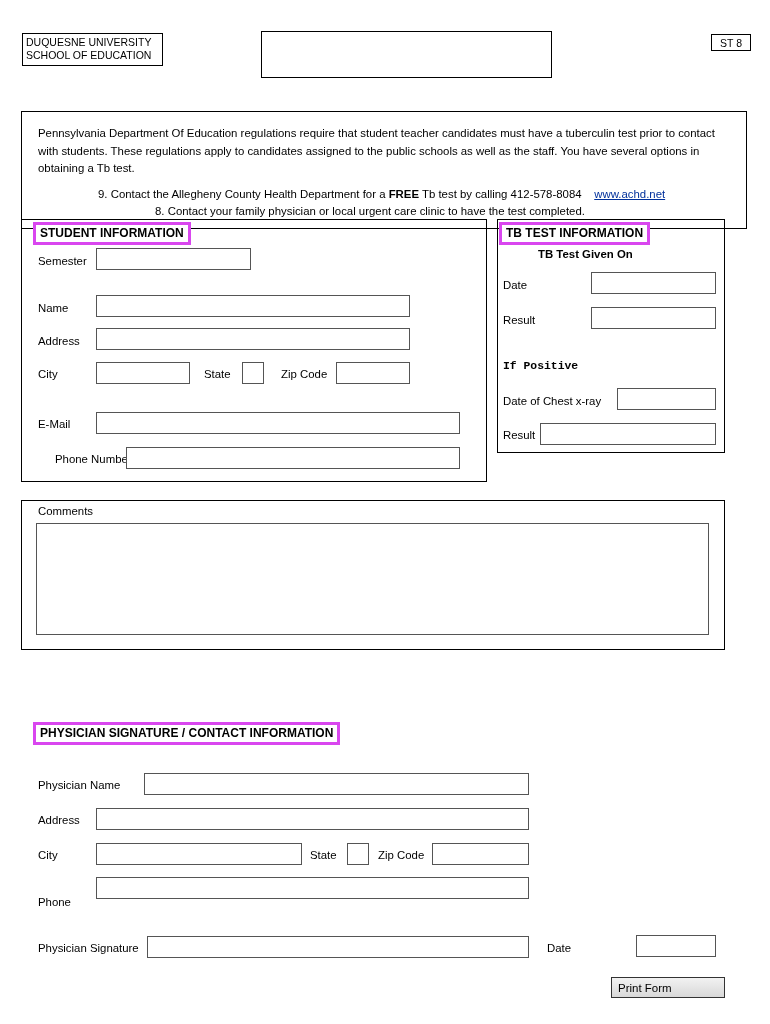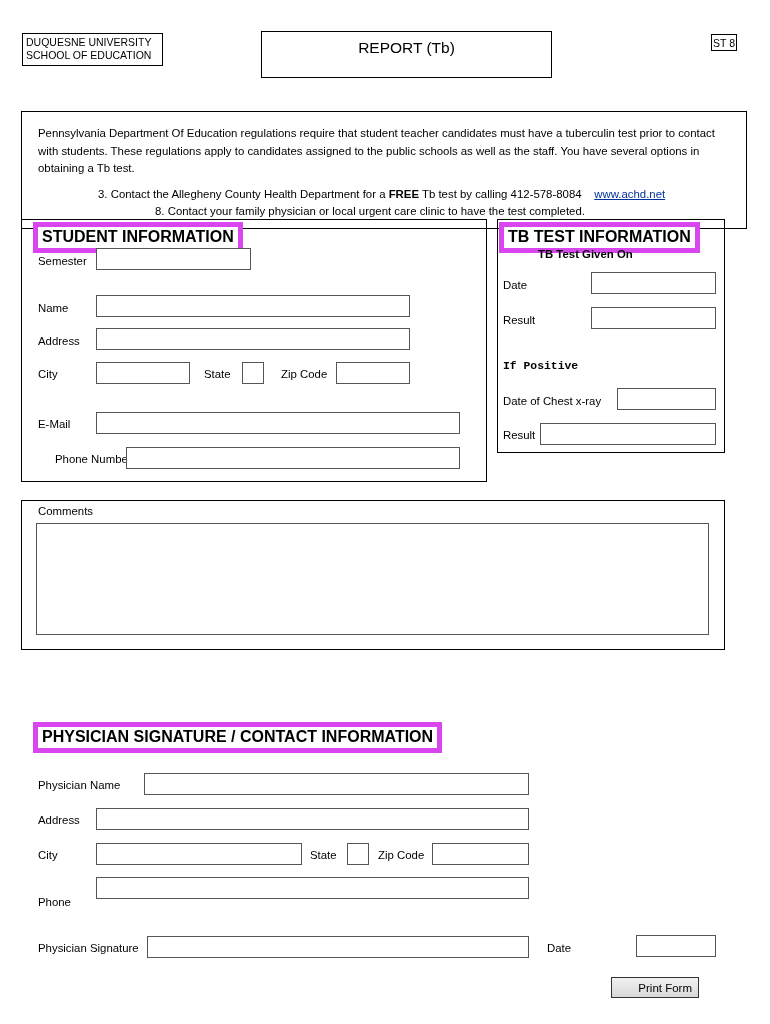--- a/index.html
+++ b/index.html
@@ -45,21 +45,21 @@
     text-align: center;
     font-size: 15.5px;
     padding-top: 5px;
     box-sizing: border-box;
     line-height: 21px;
   }
 
   .st-box {
     position: absolute;
     left: 711px; top: 34px;
-    width: 26px;
+    width: 40px;
     height: 17px;
     border: 1px solid #000;
     text-align: center;
     font-size: 10.5px;
     line-height: 17px;
     box-sizing: border-box;
   }
 
   
   .intro-box {
@@ -99,23 +99,23 @@
     left: 497px; top: 219px;
     width: 228px; height: 234px;
   }
   .comments-panel {
     left: 21px; top: 500px;
     width: 704px; height: 150px;
   }
 
   .sec-head {
     position: absolute;
-    border: 5px solid #d946ef;
+    border: 3px solid #d946ef;
     font-weight: bold;
-    font-size: 16px;
+    font-size: 12px;
     padding: 1px 4px 2px 4px;
     background: #fff;
     white-space: nowrap;
   }
 
   .lbl {
     position: absolute;
     font-size: 11.4px;
     white-space: nowrap;
   }
@@ -150,52 +150,51 @@
   }
 
   
   .phys-head {
     left: 33px; top: 722px;
   }
 
   .print-btn {
     position: absolute;
     left: 611px; top: 977px;
-    width: 88px;
+    width: 114px;
     height: 21px;
     border: 1px solid #333;
     background: linear-gradient(#f2f2f2, #d8d8d8);
     font-family: "Liberation Sans", sans-serif;
     font-size: 11.5px;
-    text-align: right;
+    text-align: left;
     line-height: 19px;
     box-sizing: border-box;
     cursor: pointer;
   }
 </style>
 </head>
 <body>
 
 <div class="page">
 
   <div class="univ-box">
     <div>DUQUESNE UNIVERSITY</div>
     <div>SCHOOL OF EDUCATION</div>
   </div>
 
   <div class="title-box">
-    <div>REPORT (Tb)</div>
   </div>
 
   <div class="st-box">ST 8</div>
 
   <div class="intro-box">
     <p class="intro-p">Pennsylvania Department Of Education regulations require that student teacher candidates must have a tuberculin test prior to contact with students. These regulations apply to candidates assigned to the public schools as well as the staff. You have several options in obtaining a Tb test.</p>
     <ul class="intro-list">
-      <li class="li2"><span>3. Contact the Allegheny County Health Department for a </span><span class="bold">FREE</span><span> Tb test by calling  412-578-8084</span>&nbsp;&nbsp;&nbsp;&nbsp;<span class="link">www.achd.net</span></li>
+      <li class="li2"><span>9. Contact the Allegheny County Health Department for a </span><span class="bold">FREE</span><span> Tb test by calling  412-578-8084</span>&nbsp;&nbsp;&nbsp;&nbsp;<span class="link">www.achd.net</span></li>
       <li class="li3">8. Contact your family physician or local urgent care clinic to have the test completed.</li>
     </ul>
   </div>
 
   <div class="panel student-panel"></div>
   <div class="sec-head" style="left:33px; top:222px;">STUDENT INFORMATION</div>
 
   <div class="lbl" style="left:38px; top:255px;">Semester</div>
   <input class="field" style="left: 96px; top: 248px; width: 155px;" value="">
 

